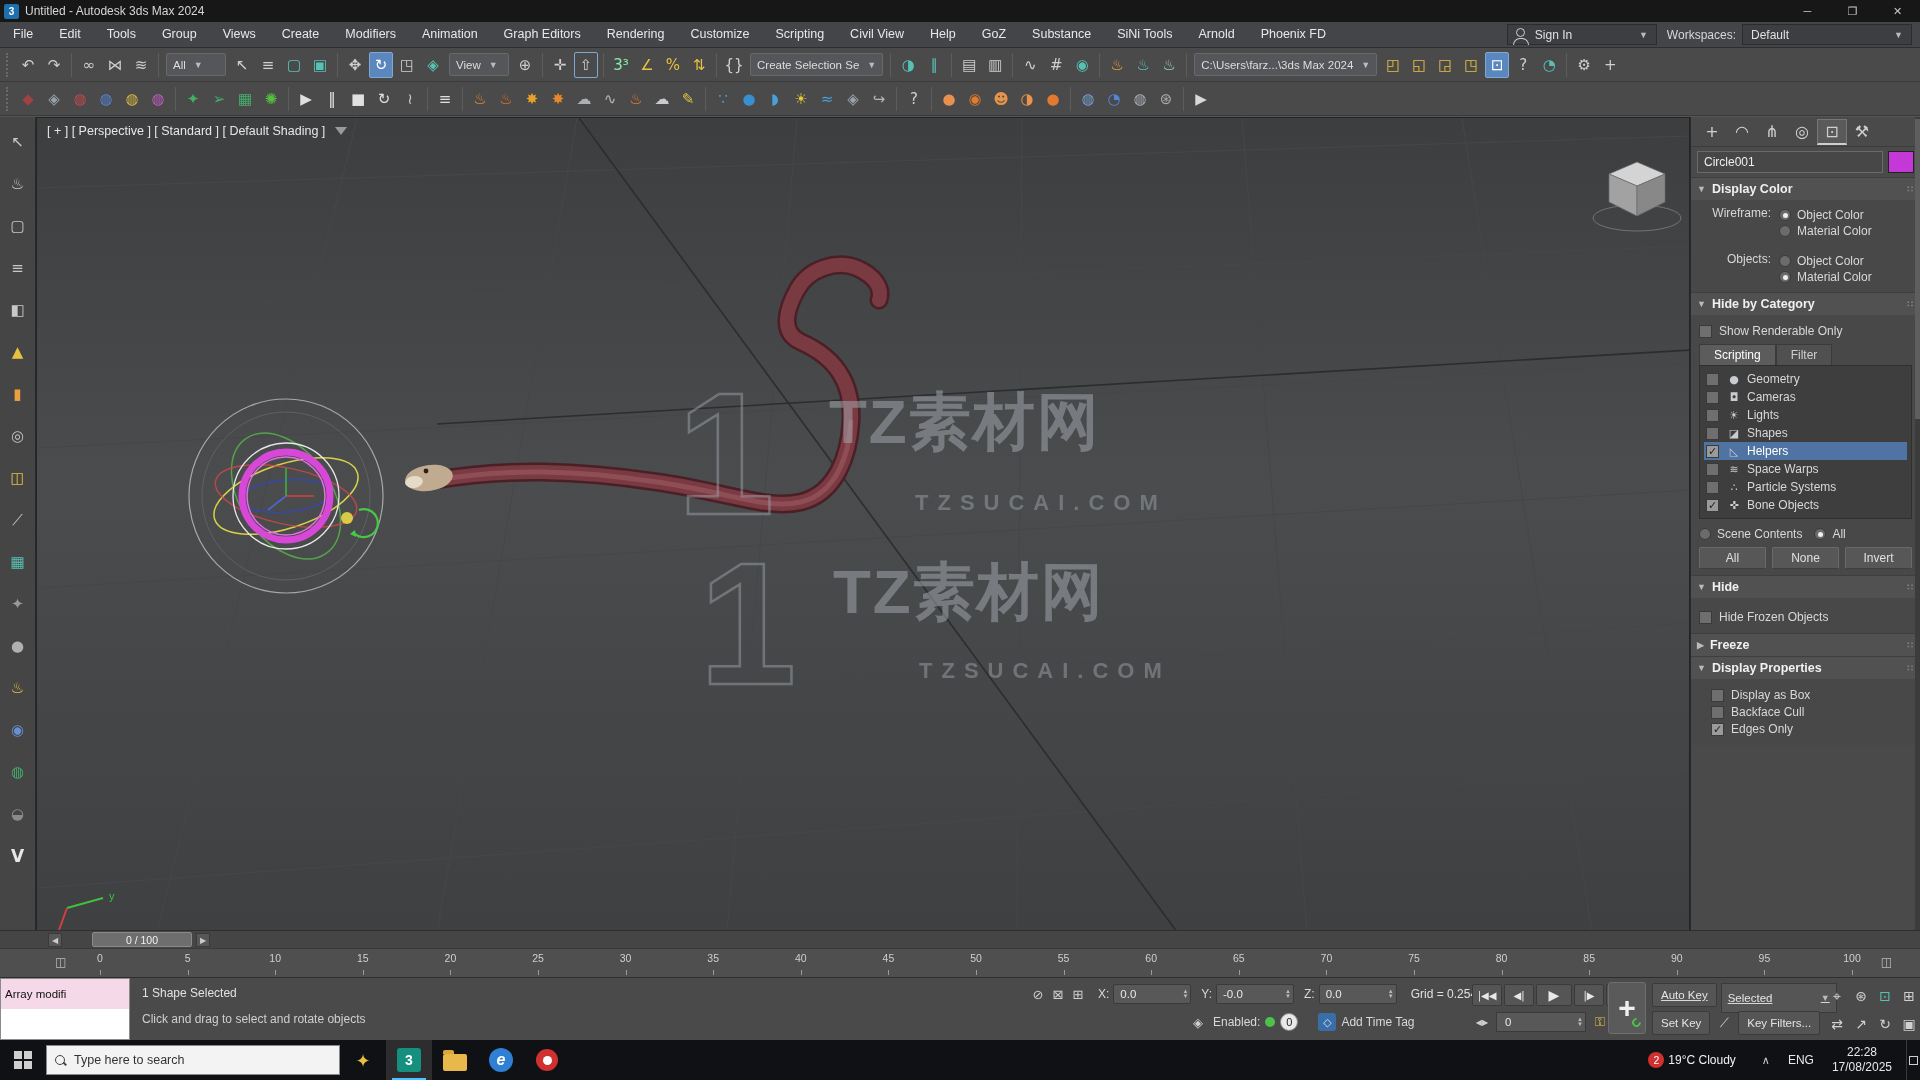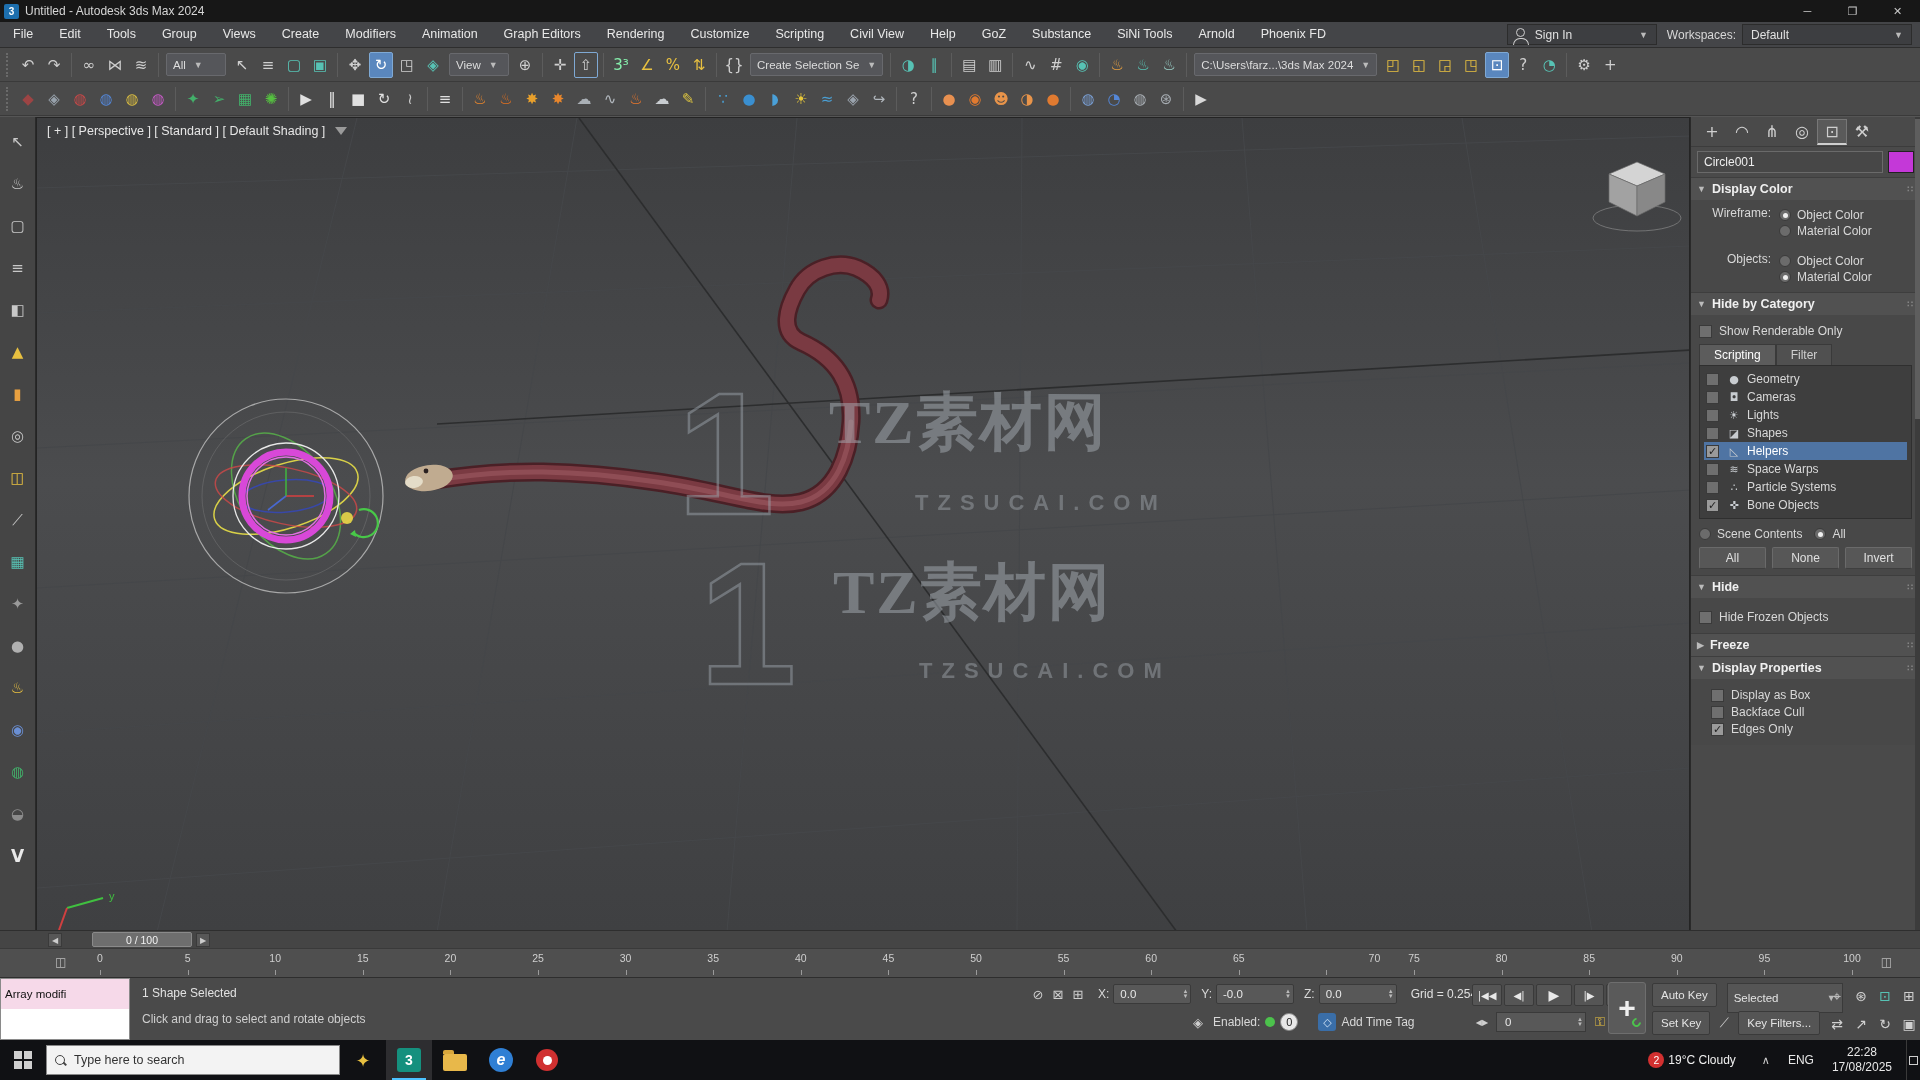--- a/index.html
+++ b/index.html
@@ -51,21 +51,21 @@
   .lb-icon { width:26px; height:26px; margin:8px 0; display:flex; align-items:center; justify-content:center;
     font-size:15px; font-family:"DejaVu Sans", sans-serif; color:#c0c0c0; }
 
   #viewport { position:relative; width:1654px; height:814px; overflow:hidden;
     background:linear-gradient(#3d3e40, #4b4c4e 45%, #3f4042); border:1px solid #242424; }
   #vp-label { position:absolute; left:10px; top:6px; font-size:12.5px; color:#e6e6e6; display:flex; align-items:center;}
   .funnel { width:0; height:0; border-left:6px solid transparent; border-right:6px solid transparent;
     border-top:8px solid #9a9a9a; margin-left:10px; }
   .wm { position:absolute; color:#a6adb4; opacity:.5; pointer-events:none; }
   .wm-one { font-size:175px; font-weight:bold; color:transparent; -webkit-text-stroke:2.5px #9aa2aa; line-height:1; }
-  .wm-cn { font-size:62px; font-weight:bold; letter-spacing:2px;font-family:Liberation Serif, serif; }
+  .wm-cn { font-size:62px; font-weight:bold; letter-spacing:2px; }
   .wm-sub { font-size:22px; letter-spacing:9px; font-weight:bold; color:#9aa0a6; }
 
   
   #cmdpanel { width:230px; background:#4a4a4a; border-left:1px solid #2a2a2a; font-size:12px; color:#d8d8d8;
     position:relative; overflow:hidden; }
   #panel-tabs { display:flex; align-items:center; height:30px; padding:0 6px; border-bottom:1px solid #3c3c3c; }
   .ptab { width:30px; height:26px; display:flex; align-items:center; justify-content:center; font-size:16px;
     font-family:"DejaVu Sans", sans-serif; color:#cfcfcf; }
   .ptab.active { background:#5a5a5a; border:1px solid #777; border-bottom:2px solid #cfcfcf; }
   #name-row { display:flex; align-items:center; padding:4px 6px; }
@@ -144,21 +144,21 @@
   #frame-row { position:absolute; left:1472px; top:34px; display:flex; align-items:center; gap:4px; }
   #frame-field { width:90px; height:20px; background:#585858; border:1px solid #3a3a3a; display:flex;
     align-items:center; padding:0 2px 0 8px; color:#e8e8e8; font-size:11.5px; }
   #bigkey { position:absolute; left:1608px; top:4px; width:38px; height:52px; background:#5a5a5a;
     border:1px solid #6e6e6e; border-radius:3px; display:flex; align-items:center; justify-content:center; }
   #bigkey .plus { color:#f0f0f0; font-size:30px; font-weight:bold; }
   #bigkey .hook { position:absolute; right:4px; bottom:6px; width:9px; height:9px; border:2px solid #4cc24c;
     border-radius:50%; border-top-color:transparent; transform:rotate(45deg); }
   .keybtn { height:24px; background:#555; border:1px solid #3a3a3a; border-radius:2px; color:#e4e4e4;
     font-size:11.5px; display:flex; align-items:center; justify-content:center; padding:0 8px; }
-  #autokey-row { position:absolute; left:1652px; top:5px; display:flex; gap:10px; }
+  #autokey-row { position:absolute; left:1652px; top:5px; display:flex; gap:4px;text-decoration:underline; }
   #setkey-row { position:absolute; left:1652px; top:33px; display:flex; gap:4px; align-items:center; }
   .keydd { width:116px; height:30px; background:#555; border:1px solid #3a3a3a; color:#e4e4e4; font-size:11.5px;
     display:flex; align-items:center; padding:0 6px; }
   #nav-icons { position:absolute; left:1826px; top:5px; display:grid; grid-template-columns:repeat(4,22px);
     grid-auto-rows:26px; gap:2px; }
   .nav-icon { display:flex; align-items:center; justify-content:center; color:#d0d0d0; font-size:14px;
     font-family:"DejaVu Sans", sans-serif; }
 
   
   #taskbar { height:40px; background:#101114; display:flex; align-items:center; position:relative; color:#e8e8e8; }
@@ -676,21 +676,21 @@
       <div class="tick" style="left: 888.4px;">45</div>
       <div class="tickmark" style="left: 888.4px;"></div>
       <div class="tick" style="left: 976px;">50</div>
       <div class="tickmark" style="left: 976px;"></div>
       <div class="tick" style="left: 1063.6px;">55</div>
       <div class="tickmark" style="left: 1063.6px;"></div>
       <div class="tick" style="left: 1151.2px;">60</div>
       <div class="tickmark" style="left: 1151.2px;"></div>
       <div class="tick" style="left: 1238.8px;">65</div>
       <div class="tickmark" style="left: 1238.8px;"></div>
-      <div class="tick" style="left: 1326.4px; margin-left: 48px;">70</div>
+      <div class="tick" style="left: 1326.4px;">70</div>
       <div class="tickmark" style="left: 1326.4px;"></div>
       <div class="tick" style="left: 1414px;">75</div>
       <div class="tickmark" style="left: 1414px;"></div>
       <div class="tick" style="left: 1501.6px;">80</div>
       <div class="tickmark" style="left: 1501.6px;"></div>
       <div class="tick" style="left: 1589.2px;">85</div>
       <div class="tickmark" style="left: 1589.2px;"></div>
       <div class="tick" style="left: 1676.8px;">90</div>
       <div class="tickmark" style="left: 1676.8px;"></div>
       <div class="tick" style="left: 1764.4px;">95</div>

